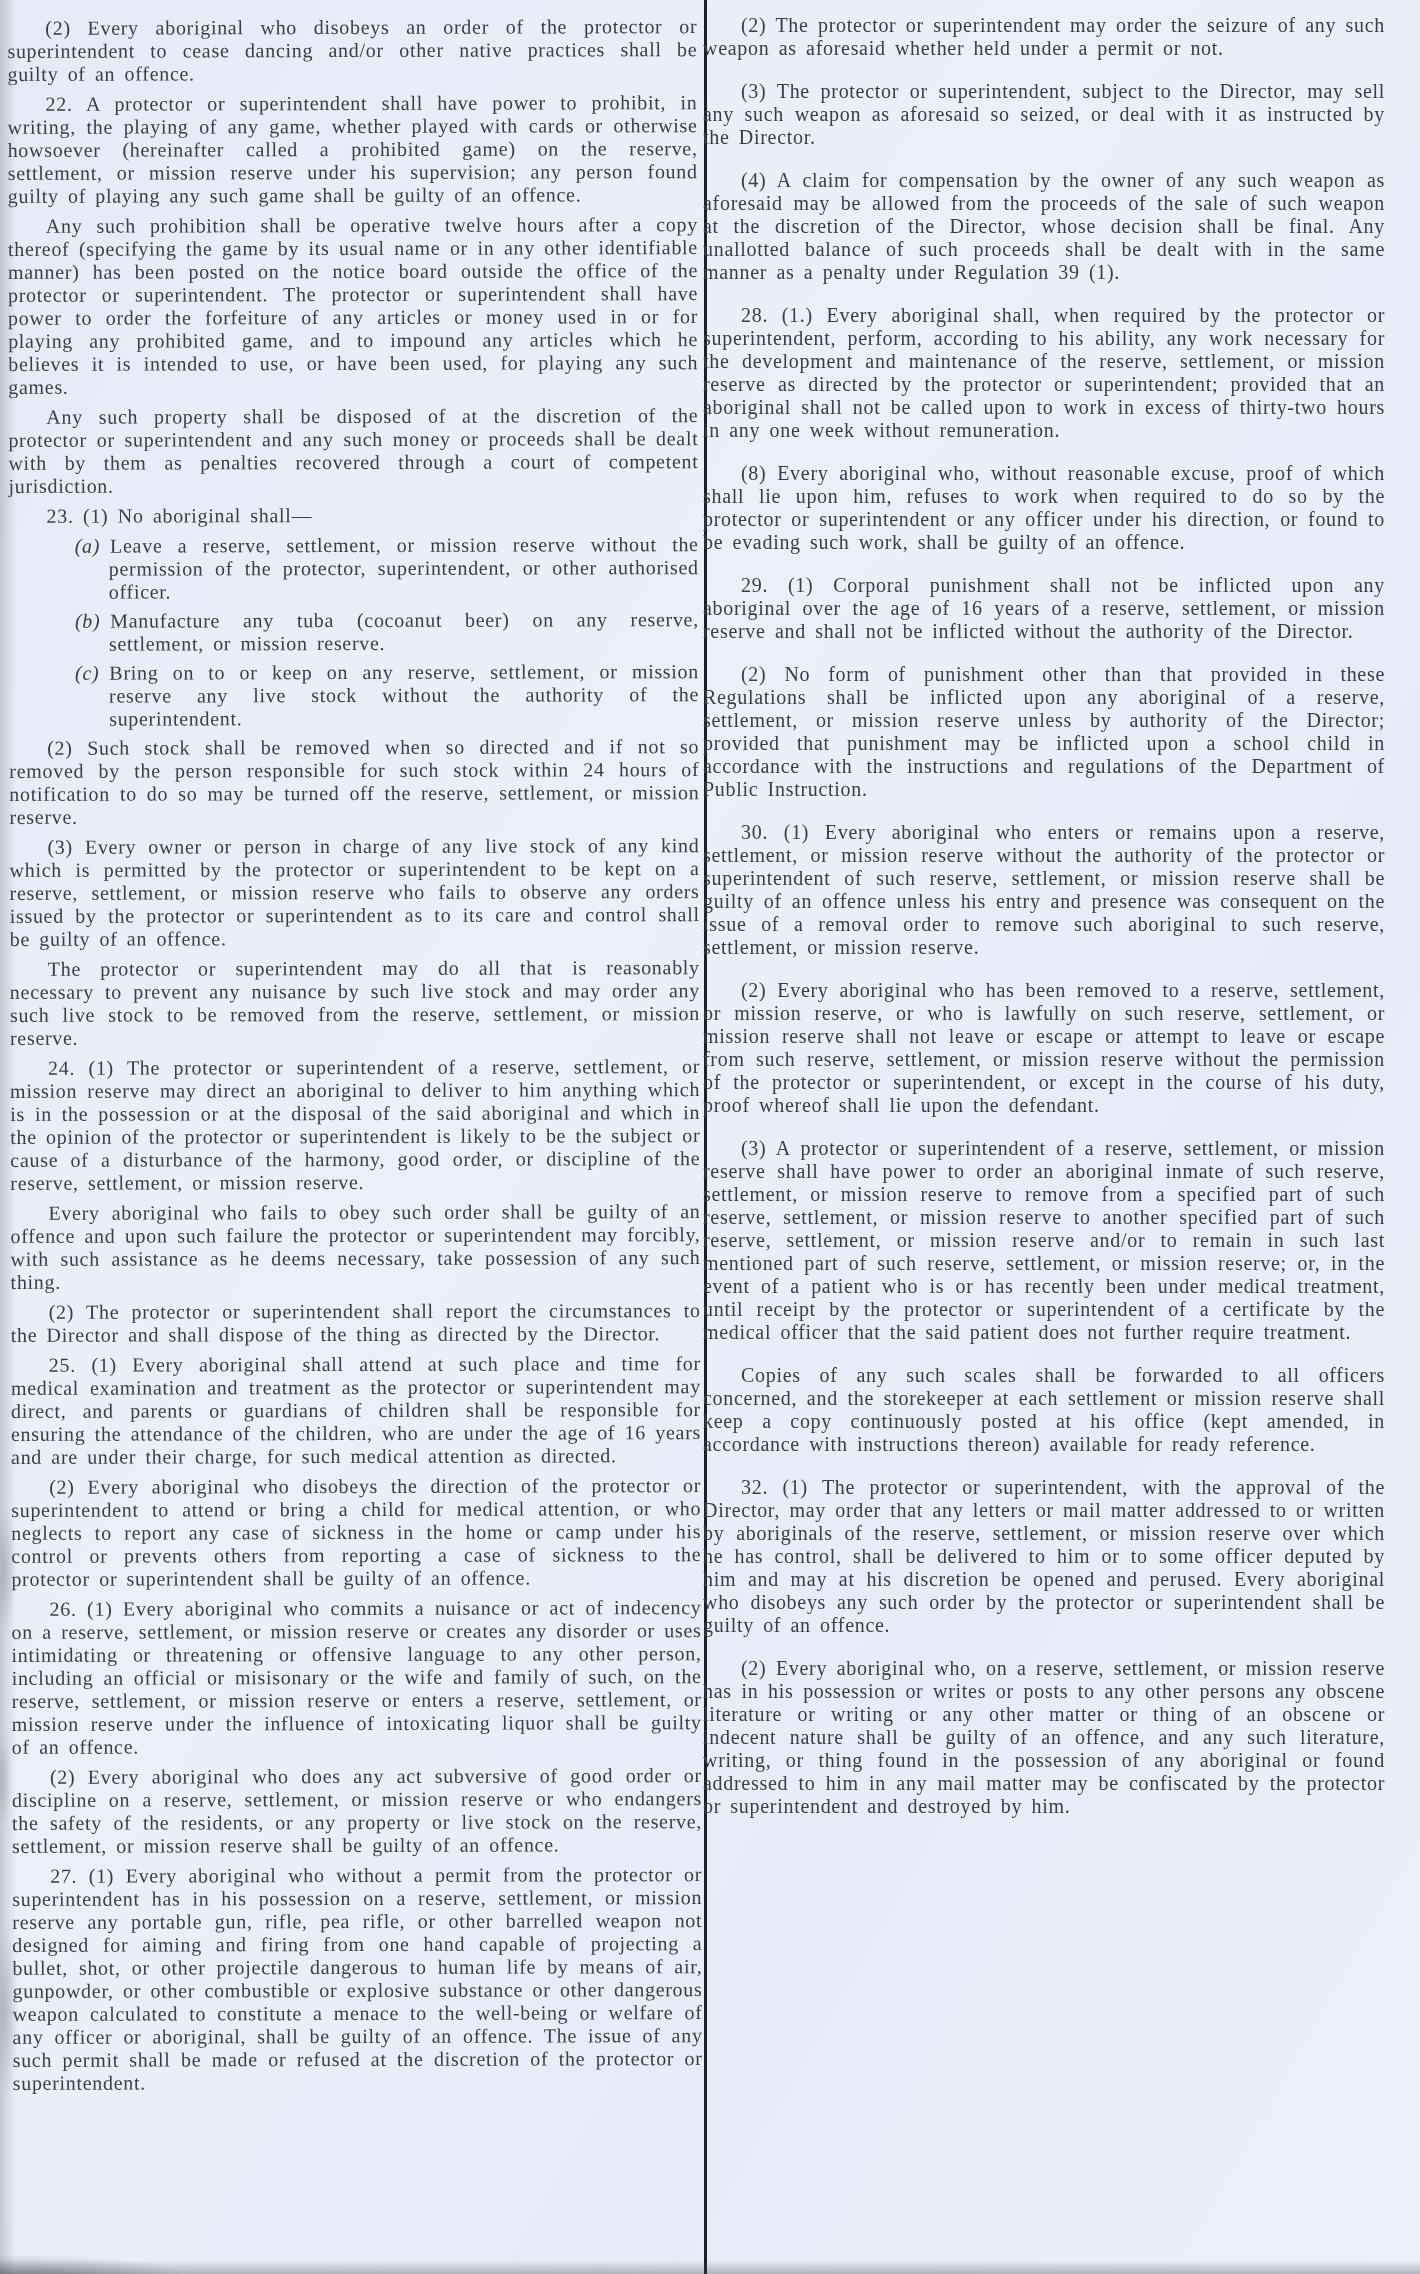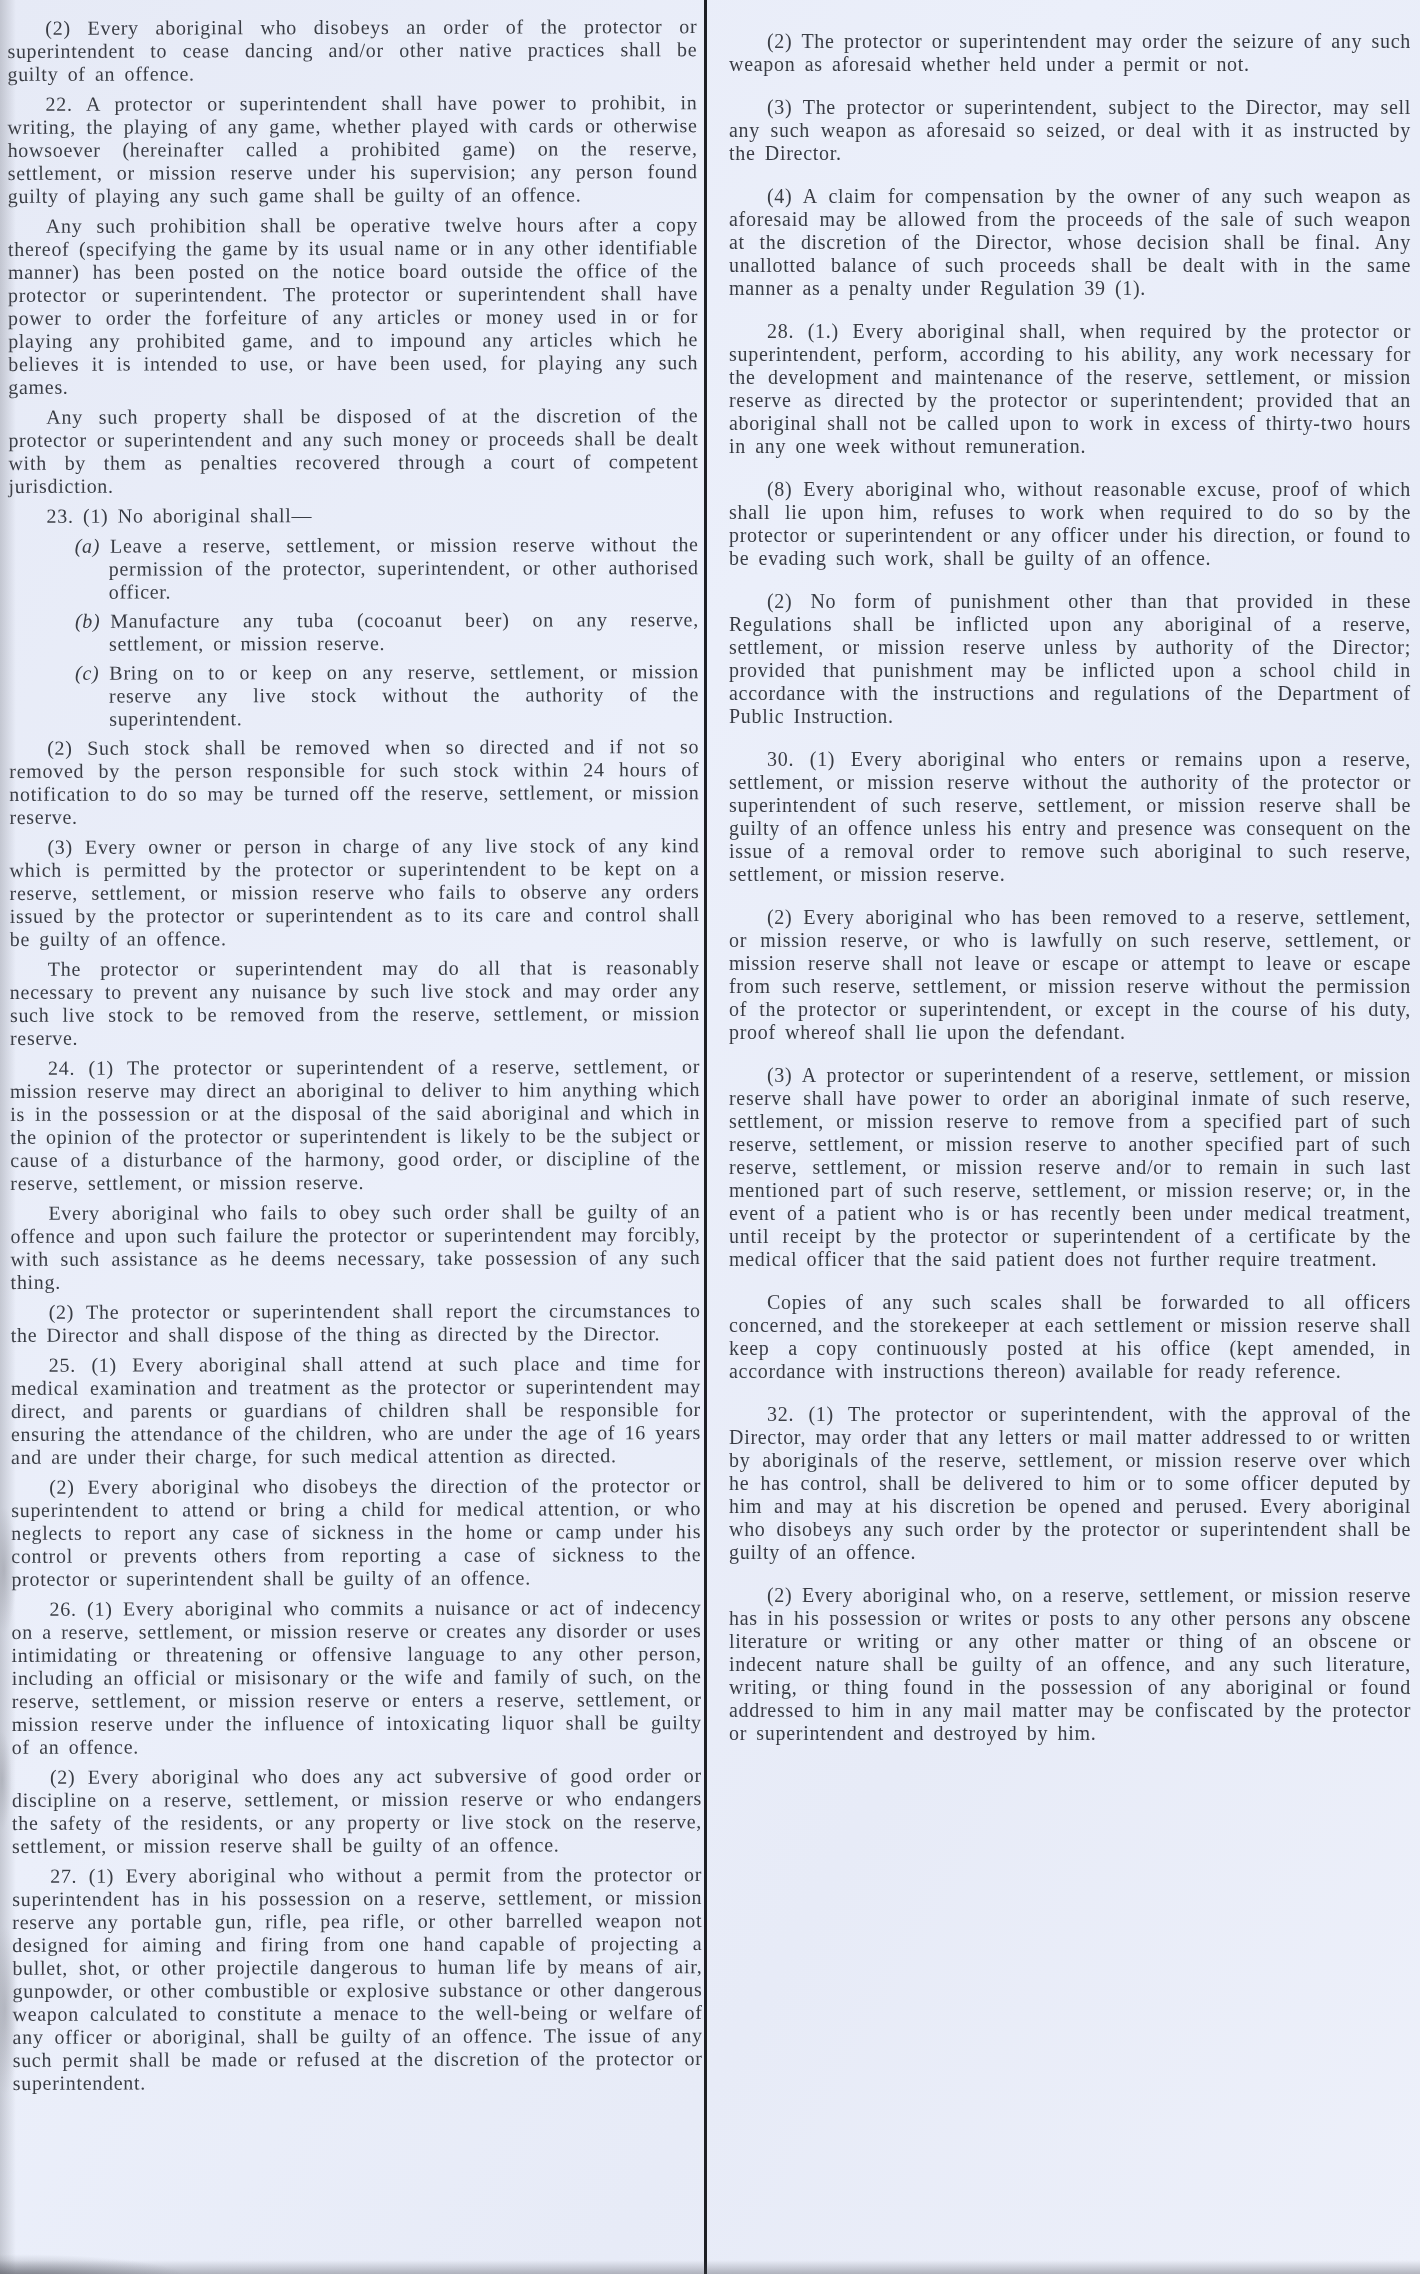--- a/index.html
+++ b/index.html
@@ -26,23 +26,23 @@
     letter-spacing: 0.035em;
     word-spacing: 0.18em;
   }
   .column-left {
     left: 10px;
     width: 690px;
     padding-top: 16px;
     transform: rotate(-0.15deg);
   }
   .column-right {
-    left: 729px;
+    left: 703px;
     width: 682px;
-    padding-top: 30px;
+    padding-top: 14px;
   }
   .para {
     margin: 0 0 7px 0;
     text-indent: 38px;
   }
   .column-right .para {
     margin: 0 0 20px 0;
   }
   .para.list-item {
     padding-left: 100px;
@@ -121,20 +121,21 @@
   </div>
 
   <div class="column-divider"></div>
 
   <div class="column column-right">
     <p class="para">(2) The protector or superintendent may order the seizure of any such weapon as aforesaid whether held under a permit or not.</p>
     <p class="para">(3) The protector or superintendent, subject to the Director, may sell any such weapon as aforesaid so seized, or deal with it as instructed by the Director.</p>
     <p class="para">(4) A claim for compensation by the owner of any such weapon as aforesaid may be allowed from the proceeds of the sale of such weapon at the discretion of the Director, whose decision shall be final.  Any unallotted balance of such proceeds shall be dealt with in the same manner as a penalty under Regulation 39 (1).</p>
     <p class="para">28. (1.) Every aboriginal shall, when required by the protector or superintendent, perform, according to his ability, any work necessary for the development and maintenance of the reserve, settlement, or mission reserve as directed by the protector or superintendent; provided that an aboriginal shall not be called upon to work in excess of thirty-two hours in any one week without remuneration.</p>
     <p class="para">(8) Every aboriginal who, without reasonable excuse, proof of which shall lie upon him, refuses to work when required to do so by the protector or superintendent or any officer under his direction, or found to be evading such work, shall be guilty of an offence.</p>
+    <p class="para">29. (1) Corporal punishment shall not be inflicted upon any aboriginal over the age of 16 years of a reserve, settlement, or mission reserve and shall not be inflicted without the authority of the Director.</p>
     <p class="para">(2) No form of punishment other than that provided in these Regulations shall be inflicted upon any aboriginal of a reserve, settlement, or mission reserve unless by authority of the Director; provided that punishment may be inflicted upon a school child in accordance with the instructions and regulations of the Department of Public Instruction.</p>
     <p class="para">30. (1) Every aboriginal who enters or remains upon a reserve, settlement, or mission reserve without the authority of the protector or superintendent of such reserve, settlement, or mission reserve shall be guilty of an offence unless his entry and presence was consequent on the issue of a removal order to remove such aboriginal to such reserve, settlement, or mission reserve.</p>
     <p class="para">(2) Every aboriginal who has been removed to a reserve, settlement, or mission reserve, or who is lawfully on such reserve, settlement, or mission reserve shall not leave or escape or attempt to leave or escape from such reserve, settlement, or mission reserve without the permission of the protector or superintendent, or except in the course of his duty, proof whereof shall lie upon the defendant.</p>
     <p class="para">(3) A protector or superintendent of a reserve, settlement, or mission reserve shall have power to order an aboriginal inmate of such reserve, settlement, or mission reserve to remove from a specified part of such reserve, settlement, or mission reserve to another specified part of such reserve, settlement, or mission reserve and/or to remain in such last mentioned part of such reserve, settlement, or mission reserve; or, in the event of a patient who is or has recently been under medical treatment, until receipt by the protector or superintendent of a certificate by the medical officer that the said patient does not further require treatment.</p>
     <p class="para">Copies of any such scales shall be forwarded to all officers concerned, and the storekeeper at each settlement or mission reserve shall keep a copy continuously posted at his office (kept amended, in accordance with instructions thereon) available for ready reference.</p>
     <p class="para">32. (1) The protector or superintendent, with the approval of the Director, may order that any letters or mail matter addressed to or written by aboriginals of the reserve, settlement, or mission reserve over which he has control, shall be delivered to him or to some officer deputed by him and may at his discretion be opened and perused.  Every aboriginal who disobeys any such order by the protector or superintendent shall be guilty of an offence.</p>
     <p class="para">(2) Every aboriginal who, on a reserve, settlement, or mission reserve has in his possession or writes or posts to any other persons any obscene literature or writing or any other matter or thing of an obscene or indecent nature shall be guilty of an offence, and any such literature, writing, or thing found in the possession of any aboriginal or found addressed to him in any mail matter may be confiscated by the protector or superintendent and destroyed by him.</p>
   </div>
 
   <div class="edge-shadow-left"></div>

